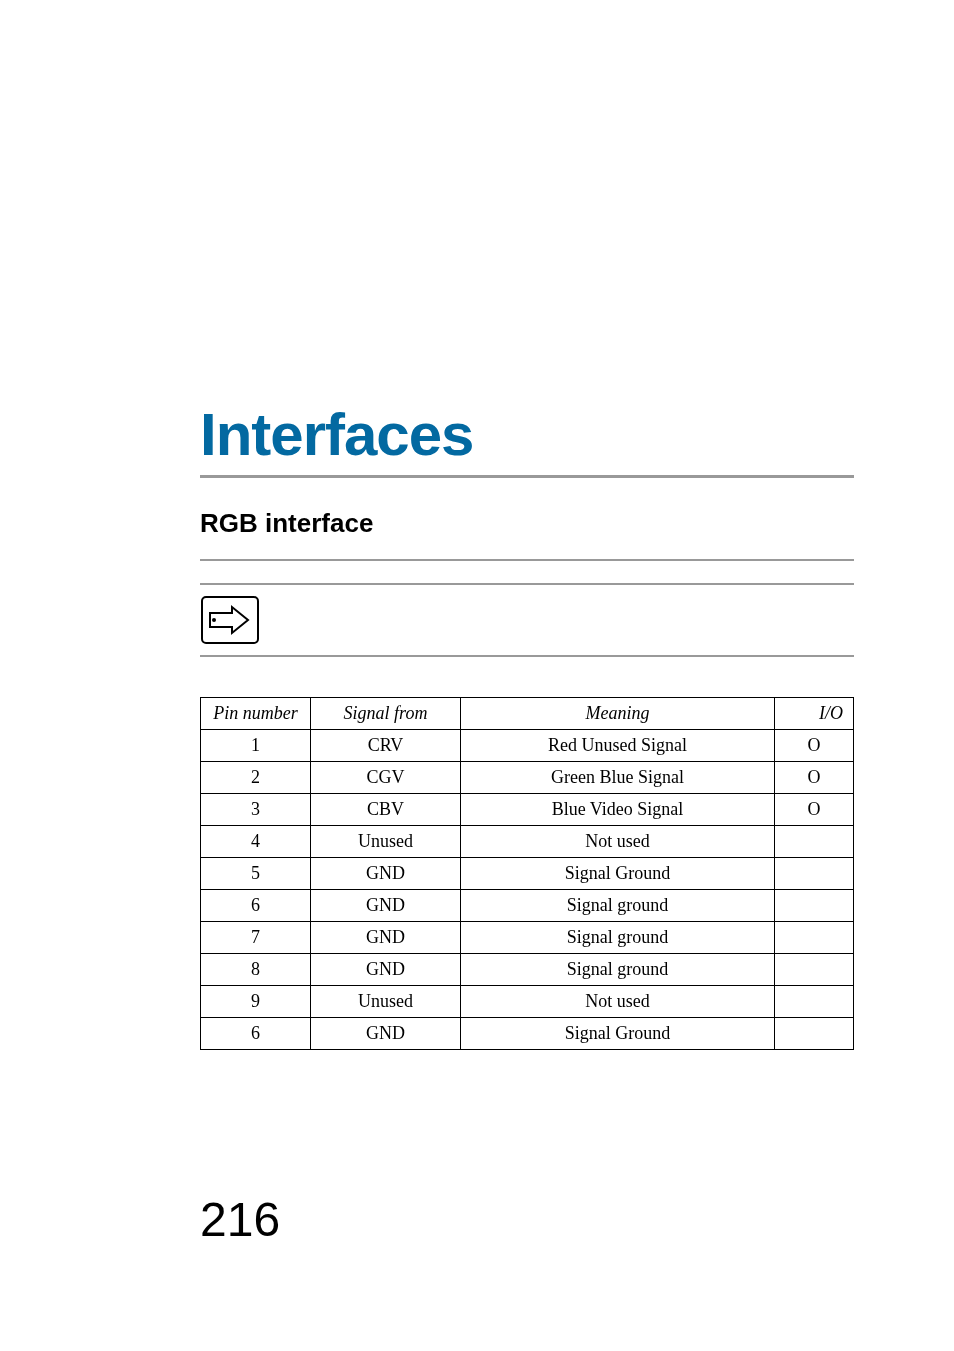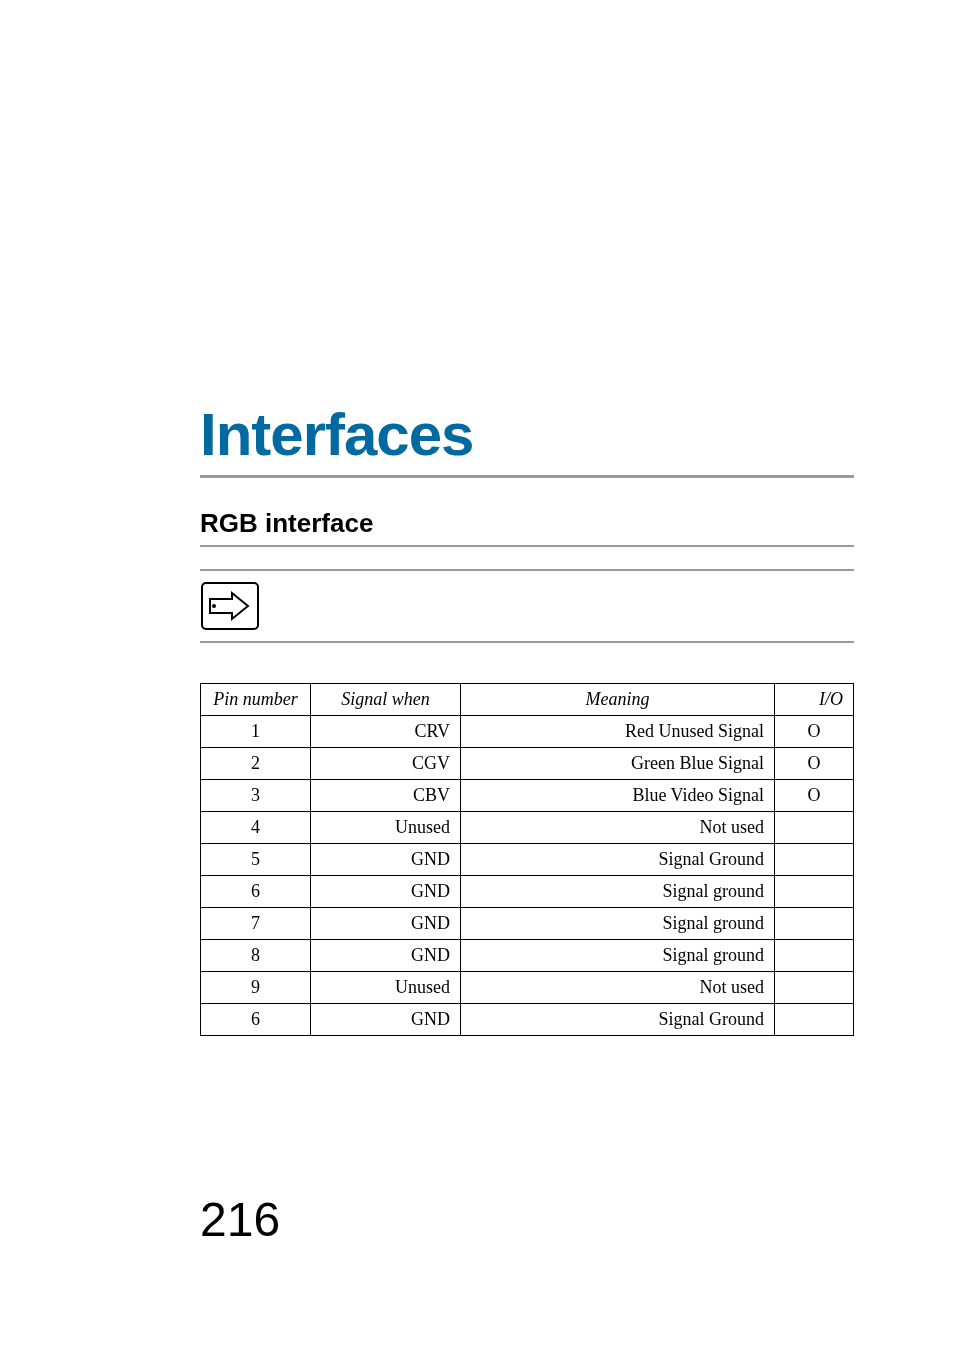--- a/index.html
+++ b/index.html
@@ -28,21 +28,21 @@
     }
     .title-underline {
       border-bottom: 3px solid #999;
       margin-bottom: 30px;
     }
     h2 {
       font-family: Arial, Helvetica, sans-serif;
       font-size: 26px;
       font-weight: bold;
       color: #000;
-      margin-bottom: 6px;
+      margin-bottom: 20px;
     }
     .subtitle-underline {
       border-bottom: 2px solid #999;
       margin-bottom: 22px;
     }
     .note-box {
       border-top: 2px solid #999;
       border-bottom: 2px solid #999;
       padding: 10px 0;
       margin-bottom: 40px;
@@ -64,21 +64,21 @@
       padding-top: 2px;
     }
     table {
       border-collapse: collapse;
       width: 100%;
     }
     th, td {
       border: 1px solid #000;
       padding: 5px 10px;
       font-size: 18px;
-      text-align: right;
+      text-align: center;
       vertical-align: middle;
     }
     th {
       font-style: italic;
       font-weight: normal;
       text-align: center;
     }
     th:first-child {
       width: 110px;
     }
@@ -122,21 +122,21 @@
         <path d="M 10 18 L 10 32" fill="none" stroke="#000" stroke-width="2"></path>
         <circle cx="14" cy="25" r="2" fill="#000"></circle>
       </svg>
     </div>
   </div>
 
   <table>
     <thead>
       <tr>
         <th>Pin number</th>
-        <th>Signal when</th>
+        <th>Signal from</th>
         <th>Meaning</th>
         <th>I/O</th>
       </tr>
     </thead>
     <tbody>
       <tr>
         <td>1</td>
         <td>CRV</td>
         <td>Red Unused Signal</td>
         <td>O</td>

